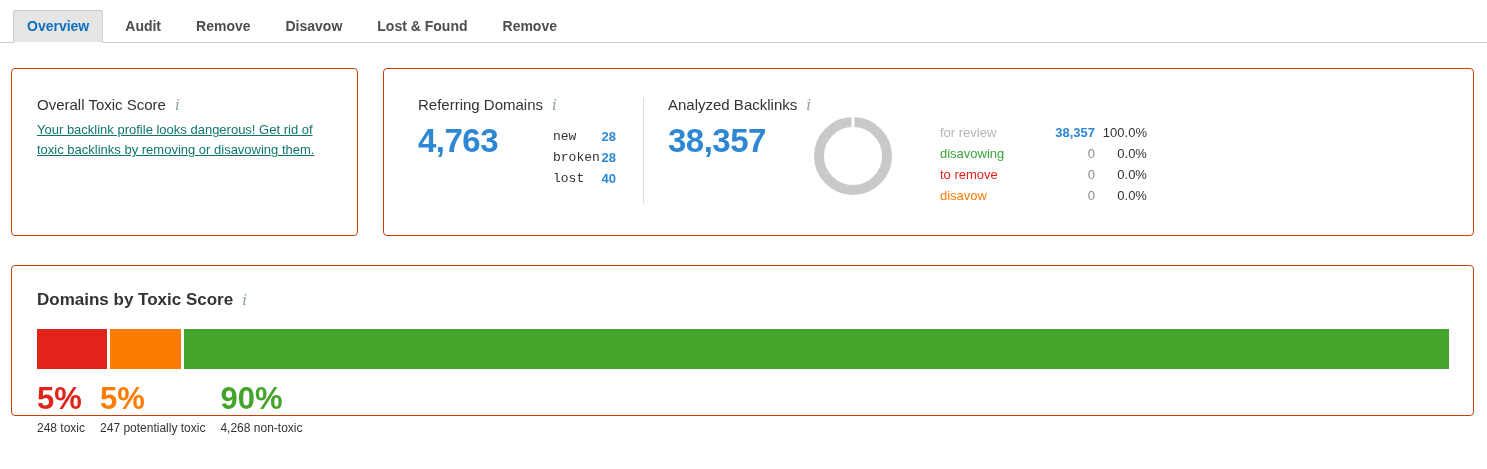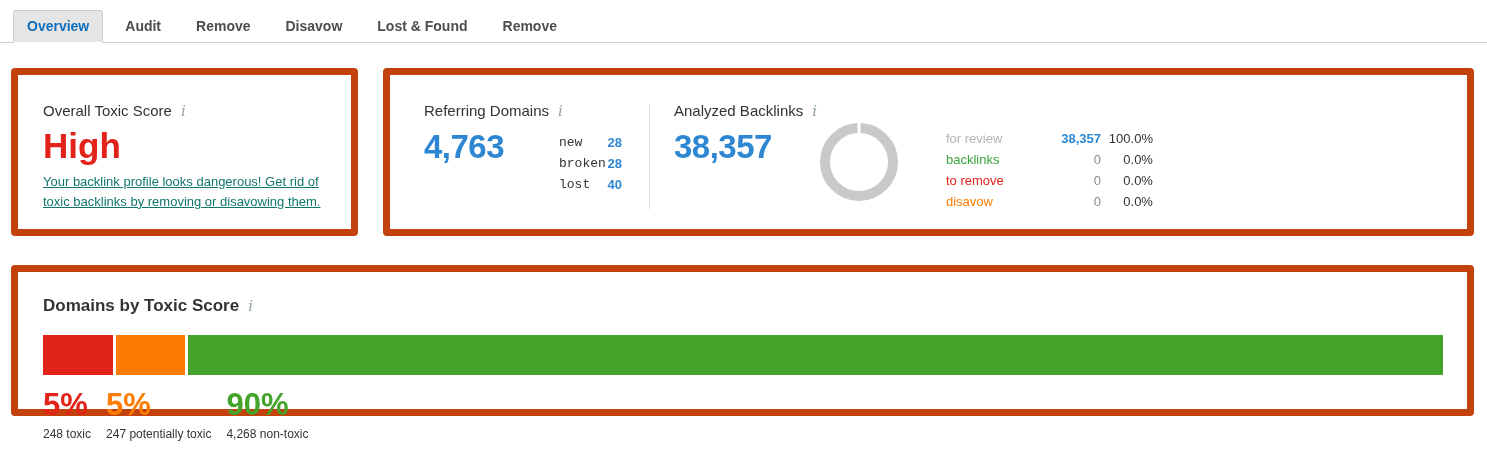--- a/index.html
+++ b/index.html
@@ -33,21 +33,21 @@
     background: #e5e5e5;
     border: 1px solid #ccc;
     border-bottom: 1px solid #fff;
     border-radius: 3px 3px 0 0;
     margin-bottom: -1px;
   }
 
   
   .card {
     background: #fff;
-    border: 7px solid #c2410c;
+    border: 1px solid #c2410c;
     border-radius: 4px;
   }
   .row1 {
     display: flex;
     margin: 25px 13px 0 11px;
     gap: 25px;
   }
   .card-title-row { display: flex; align-items: baseline; gap: 9px; }
   .card-title { font-size: 15px; color: #333; }
   .info-icon {
@@ -185,21 +185,20 @@
   <div class="tab">Remove</div>
 </nav>
 
 <div class="row1">
 
   <section class="card card1">
     <div class="card-title-row">
       <span class="card-title">Overall Toxic Score</span>
       <span class="info-icon">i</span>
     </div>
-    <div class="toxic-value">High</div>
     <p class="toxic-desc">Your backlink profile looks dangerous! Get rid of toxic backlinks by removing or disavowing them.</p>
   </section>
 
   <section class="card card2">
 
     <div class="rd-section">
       <div class="card-title-row">
         <span class="card-title">Referring Domains</span>
         <span class="info-icon">i</span>
       </div>
@@ -234,21 +233,21 @@
         <div class="donut">
           <div class="donut-notch"></div>
         </div>
         <div class="legend">
           <div class="legend-row">
             <span class="legend-label lab-gray">for review</span>
             <span class="legend-value highlight">38,357</span>
             <span class="legend-pct">100.0%</span>
           </div>
           <div class="legend-row">
-            <span class="legend-label lab-green">backlinks</span>
+            <span class="legend-label lab-green">disavowing</span>
             <span class="legend-value">0</span>
             <span class="legend-pct">0.0%</span>
           </div>
           <div class="legend-row">
             <span class="legend-label lab-red">to remove</span>
             <span class="legend-value">0</span>
             <span class="legend-pct">0.0%</span>
           </div>
           <div class="legend-row">
             <span class="legend-label lab-orange">disavow</span>

